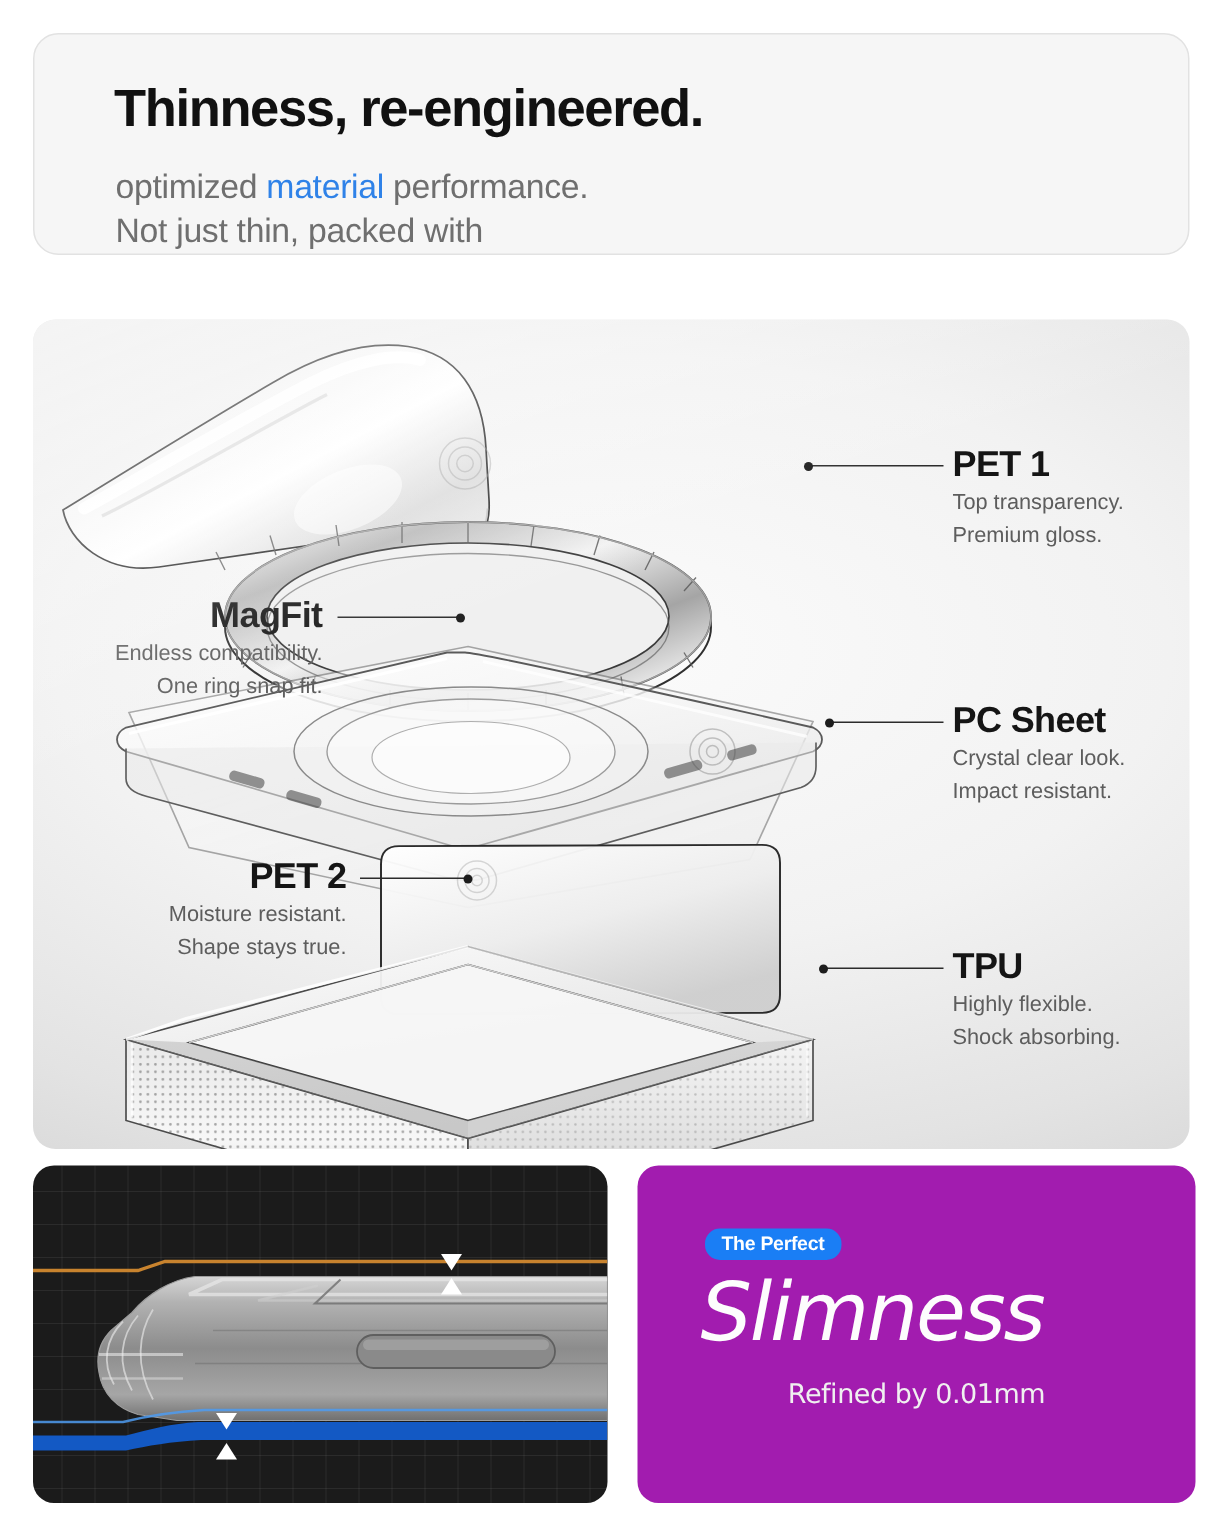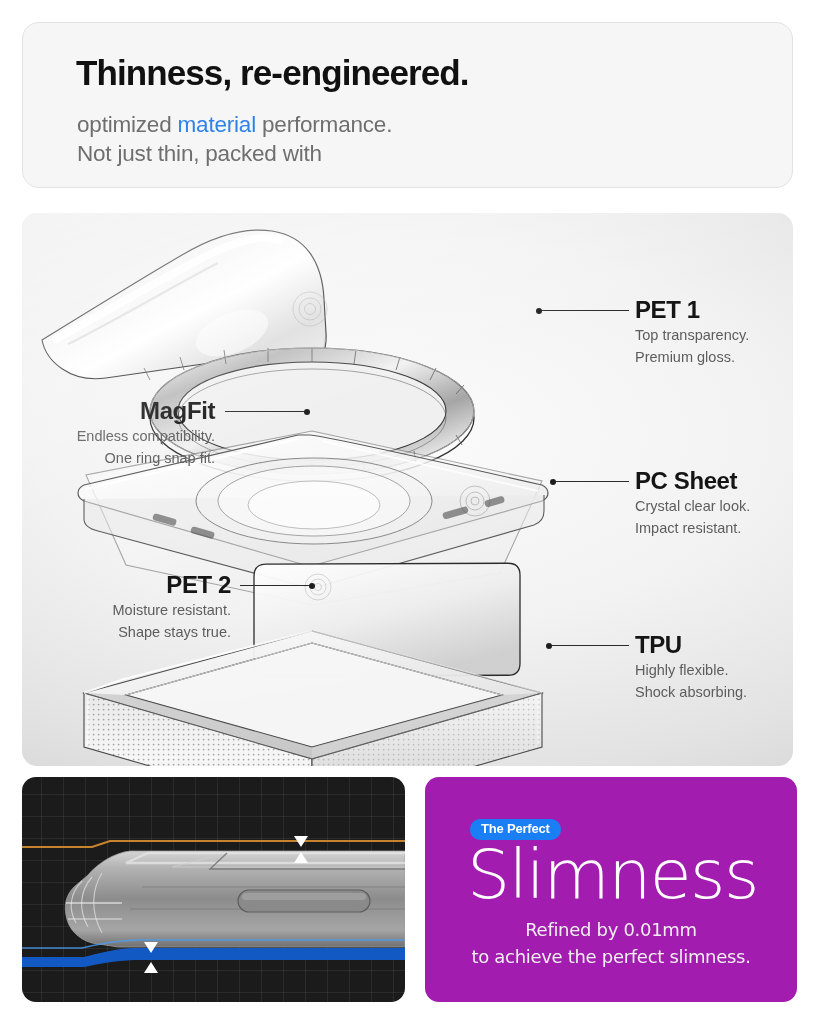--- a/index.html
+++ b/index.html
@@ -19,21 +19,21 @@
     height: 1024px;
     background: #ffffff;
   }
 
   
   .header-card {
     position: absolute;
     left: 22px;
     top: 22px;
     width: 771px;
-    height: 166px;
+    height: 148px;
     background: #f6f6f6;
     border: 1px solid #e2e2e2;
     border-radius: 17px;
   }
   .header-title {
     position: absolute;
     left: 53px;
     top: 30px;
     font-size: 35px;
     font-weight: bold;
@@ -155,26 +155,27 @@
     color: #ffffff;
     font-size: 13px;
     font-weight: bold;
     letter-spacing: -0.2px;
     line-height: 16px;
   }
   .slim-word {
     position: absolute;
     left: 42px;
     top: 57px;
-    font-size: 68px;
+    font-size: 54px;
     font-weight: 300;
     color: #fdfdfd;
     letter-spacing: -1.5px;
     line-height: 82px;
     font-family: "DejaVu Sans", "Liberation Sans", sans-serif;
+    font-style: italic;
   }
   .slim-sub {
     position: absolute;
     left: 0;
     right: 0;
     top: 139px;
     text-align: center;
     color: #f0f0f0;
     font-size: 18px;
     line-height: 27px;
@@ -494,17 +495,16 @@
         <polygon points="122,196 136,196 129,185"></polygon>
       </g>
     </svg>
   </div>
 
   <div class="panel-right">
     <div class="badge">The Perfect</div>
     <div class="slim-word">Slimness</div>
     <div class="slim-sub">
       <div>Refined by 0.01mm</div>
-      <div>to achieve the perfect slimness.</div>
     </div>
   </div>
 
 </div>
 
 </body></html>

